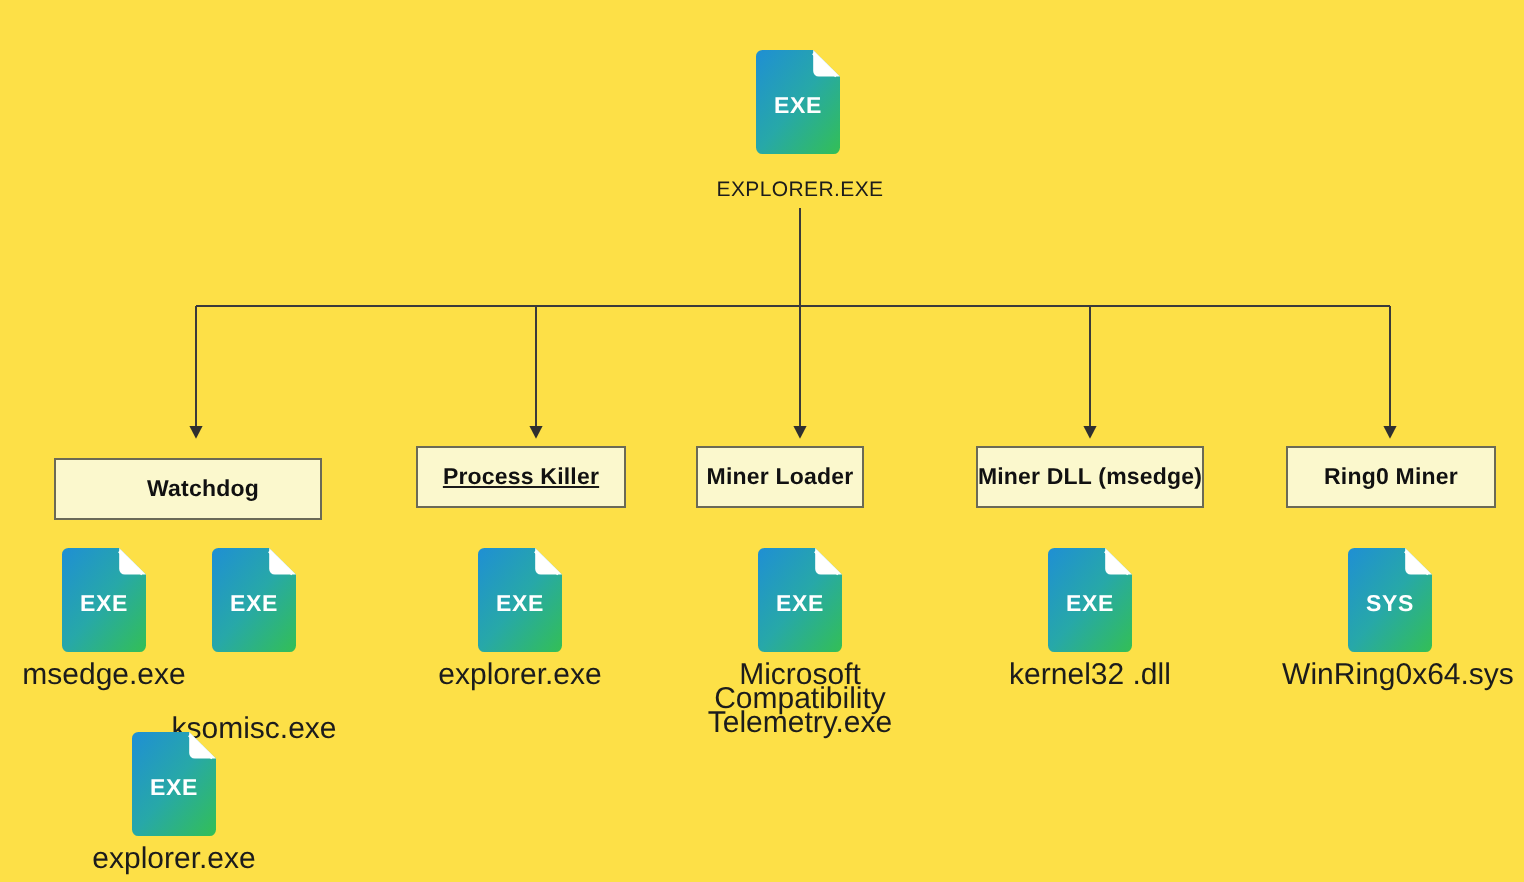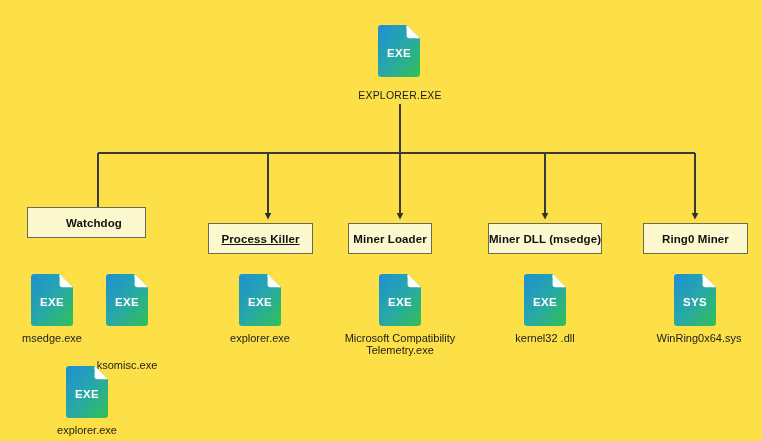--- a/index.html
+++ b/index.html
@@ -47,21 +47,21 @@
     font-size: 11.5px;
     font-weight: bold;
     fill: #ffffff;
     letter-spacing: 0.3px;
   }
 
   
   .file-label {
     position: absolute;
     text-align: center;
-    font-size: 11px;
+    font-size: 15px;
     line-height: 12px;
     color: #1c1c1c;
     font-family: "Liberation Sans", sans-serif;
     white-space: pre-line;
   }
   .file-label.root {
     font-size: 10.5px;
     letter-spacing: 0.2px;
   }
 
@@ -119,21 +119,21 @@
         </defs>
         <path d="M3.2,0 H28.5 L42,13.2 V48.8 A3.2,3.2 0 0 1 38.8,52 H3.2 A3.2,3.2 0 0 1 0,48.8 V3.2 A3.2,3.2 0 0 1 3.2,0 Z" fill="url(#fg0)"></path>
         <path d="M28.6,0 L42,13.3 H31.4 A2.8,2.8 0 0 1 28.6,10.5 Z" fill="#ffffff"></path>
         <path d="M28.6,1.6 L40.2,13.0" stroke="#ffffff" stroke-width="1.6" fill="none"></path>
         <text class="icon-text" x="21" y="31.5" text-anchor="middle">EXE</text>
       </svg>
     </div>
   <div class="file-label root" id="root-label" style="left: 330px; top: 89px; width: 140px;">EXPLORER.EXE</div>
 
   <div id="nodes-layer">
-      <div class="cat-box" style="left: 27px; top: 207px; width: 119px; padding-left: 15px;">
+      <div class="cat-box" style="left: 27px; top: 229px; width: 134px; padding-left: 15px;">
         <span class="cat-label">Watchdog</span>
       </div>
       <div class="file-icon" style="left: 31px; top: 274px;">
         <svg viewBox="0 0 42 52" xmlns="http://www.w3.org/2000/svg">
           <defs>
             <linearGradient id="fg1" x1="0" y1="0" x2="1" y2="1">
               <stop offset="0%" stop-color="#1f8fd4"></stop>
               <stop offset="50%" stop-color="#27a8a8"></stop>
               <stop offset="100%" stop-color="#33bf55"></stop>
             </linearGradient>

